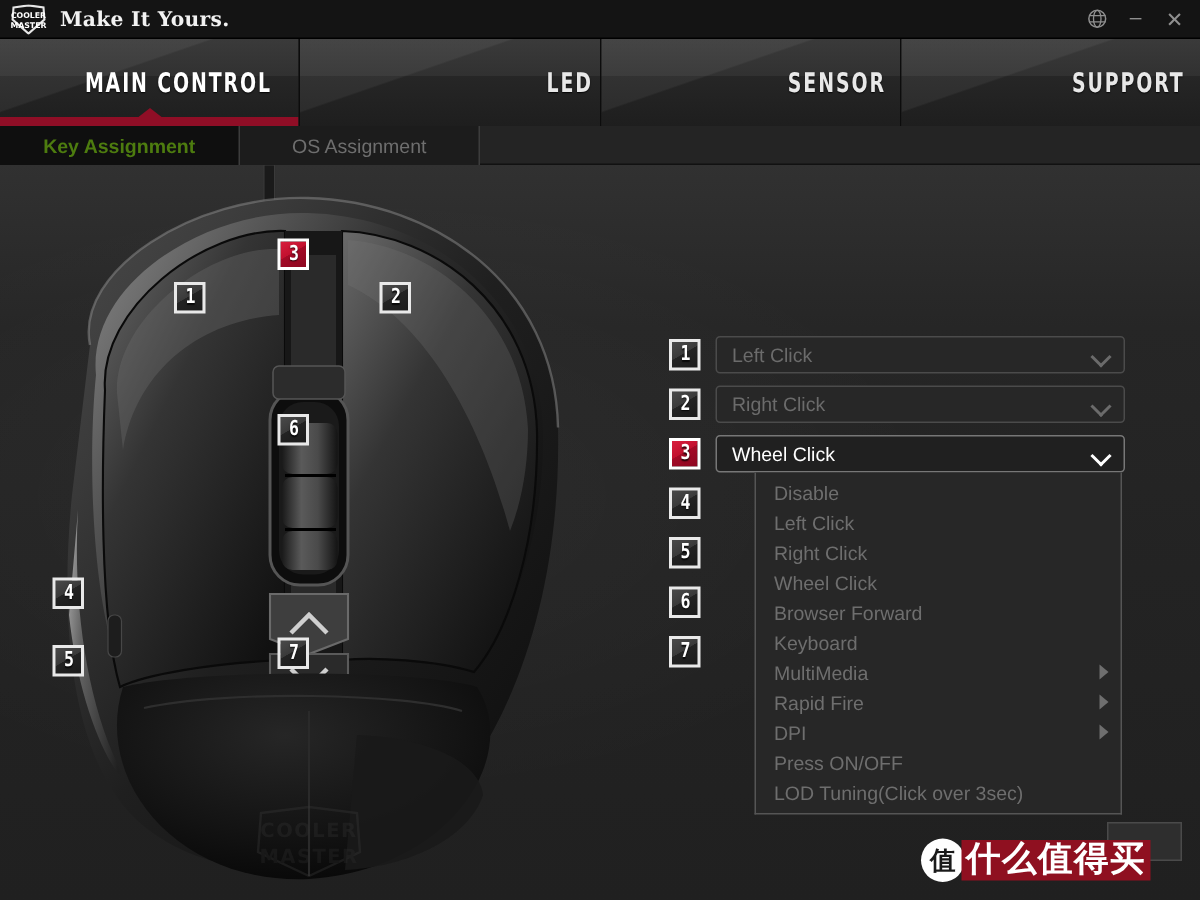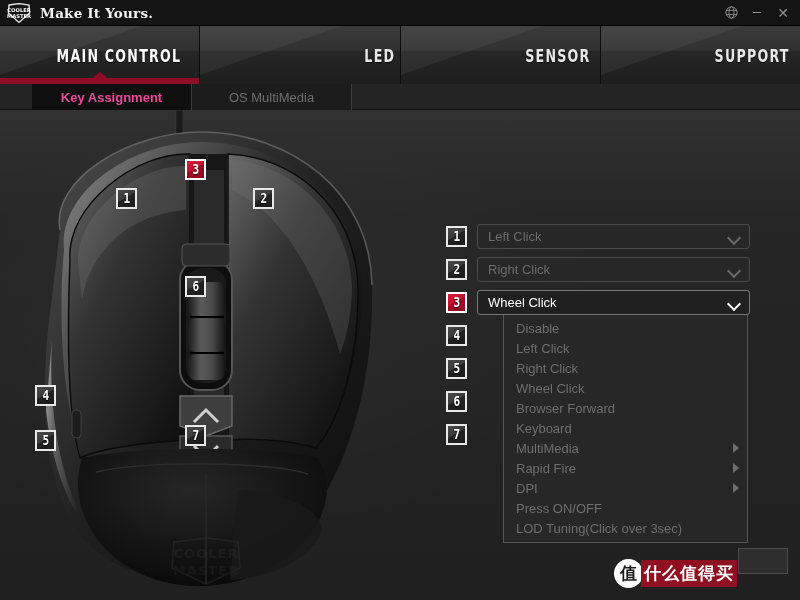--- a/index.html
+++ b/index.html
@@ -118,23 +118,22 @@
     width: 160px; height: 26px;
     display: flex; align-items: center; justify-content: center;
     font-size: 13px;
     cursor: pointer;
     border-right: 1px solid #3c3c3c;
     background: #1c1c1c;
     color: #6e6e6e;
   }
   .subtab.active {
     background: #0f0f0f;
-    color: #ec4899;
+    color: #4d7c0f;
     font-weight: bold;
-    margin-left: 32px;
   }
 
   
   .content {
     position: absolute; top: 110px; left: 0;
     width: 800px; height: 490px;
     background: linear-gradient(180deg, #313131 0%, #262626 22%, #232323 55%, #202020 100%);
     overflow: hidden;
   }
   .content::before {
@@ -270,21 +269,21 @@
     background: #ffffff;
     display: flex; align-items: center; justify-content: center;
     color: #1a1a1a;
     font-size: 17px; font-weight: bold;
     font-family: "DejaVu Sans", sans-serif;
     margin-right: -2px;
   }
   .wm-text {
     background: #8f1020;
     color: #ffffff;
-    font-size: 17px; font-weight: bold;
+    font-size: 23px; font-weight: bold;
     font-family: "DejaVu Sans", sans-serif;
     line-height: 27px;
     padding: 0 3px;
     letter-spacing: 1px;
   }
 </style>
 </head>
 <body>
 
 <div id="app">
@@ -327,21 +326,21 @@
     <div class="maintab">
       <span class="maintab-label">SUPPORT</span>
     </div>
   </div>
 
   <div class="subtabs">
     <div class="subtab active">
       <span>Key Assignment</span>
     </div>
     <div class="subtab">
-      <span>OS MultiMedia</span>
+      <span>OS Assignment</span>
     </div>
   </div>
 
   <div class="content">
 
     <div class="mouse-art">
       <svg width="430" height="490" viewBox="0 0 430 490">
         <defs>
           <linearGradient id="bodyG" x1="0" y1="0" x2="1" y2="1">
             <stop offset="0%" stop-color="#4a4a4a"></stop>

